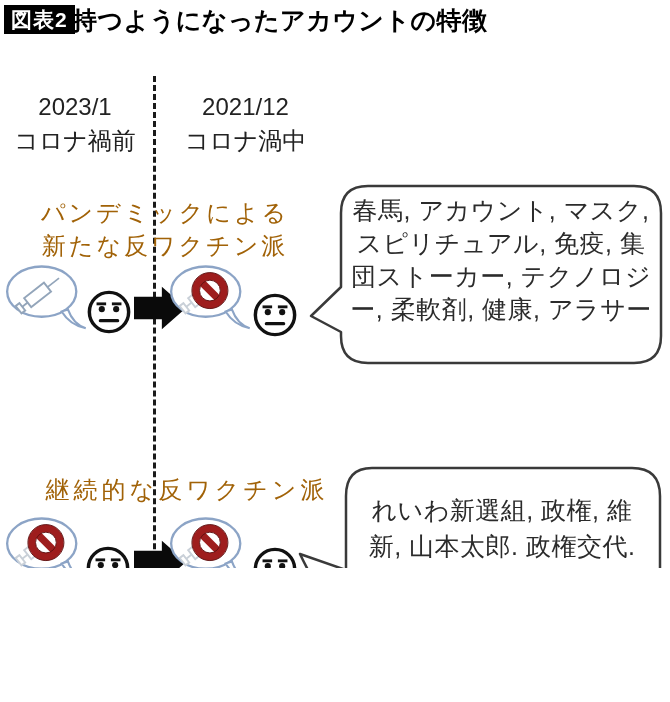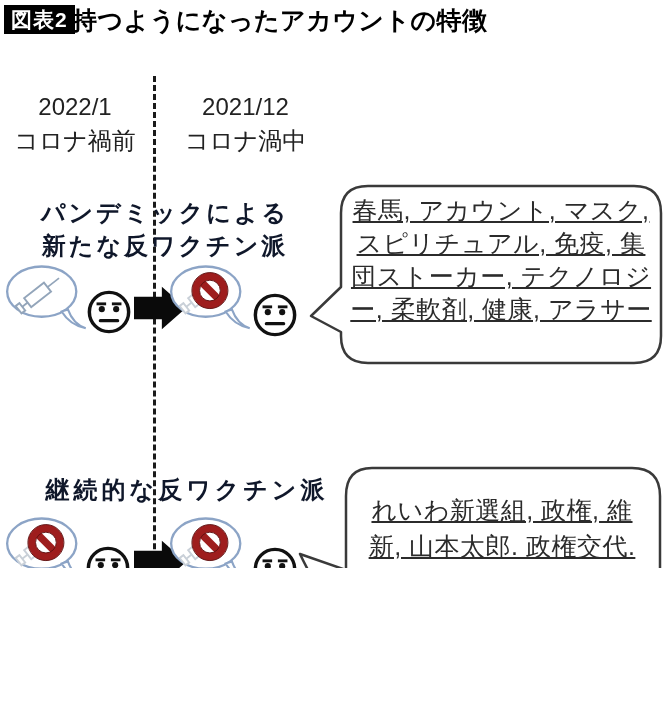--- a/index.html
+++ b/index.html
@@ -15,31 +15,31 @@
   }
   .title{left:66px;top:4px;width:600px;font-weight:bold;font-size:25px;line-height:32px;color:#000;letter-spacing:0.5px;}
   .title .l2{padding-left:6px;}
   
   .divider{left:153px;top:76px;height:626px;width:0;border-left:3px dashed #1a1a1a;z-index:0;}
   
   .tl{top:90px;text-align:center;font-size:24px;line-height:34px;color:#222;}
   .tl-before{left:0;width:150px;}
   .tl-during{left:168px;width:155px;}
   
-  .sec-h{text-align:center;font-size:24px;line-height:33px;color:#0f172a;letter-spacing:3px;font-weight:bold;}
+  .sec-h{text-align:center;font-size:24px;line-height:33px;color:#a16207;letter-spacing:3px;}
   .sec1-h{left:20px;top:196px;width:290px;}
   .sec2-h{left:0px;top:473px;width:310px;letter-spacing:4px;padding-left:32px;}
   
   .icon{z-index:2;}
   svg{display:block;}
   .syr-normal{color:#93a5ba;}
   .syr-faint{color:#c9d0d8;}
   
   .kw-text{
-    z-index:3;text-align:center;font-size:25px;line-height:33px;color:#2b2b2b;letter-spacing:0.5px;text-decoration:underline;
+    z-index:3;text-align:center;font-size:25px;line-height:33px;color:#2b2b2b;letter-spacing:0.5px;
   }
   .kw1{left:350px;top:194px;width:302px;}
   .kw2{left:356px;top:492px;width:292px;line-height:36px;}
 </style>
 </head>
 <body>
 
 <div id="stage">
 
   <svg width="0" height="0" style="position:absolute" aria-hidden="true">
@@ -75,21 +75,21 @@
   </svg>
 
   <div class="abs badge">図表2</div>
   <div class="abs title">
     <div class="l2">持つようになったアカウントの特徴</div>
   </div>
 
   <div class="abs divider"></div>
 
   <div class="abs tl tl-before">
-    <div>2022/1</div>
+    <div>2023/1</div>
     <div>コロナ禍前</div>
   </div>
   <div class="abs tl tl-during">
     <div>2021/12</div>
     <div>コロナ渦中</div>
   </div>
 
   <div class="abs sec-h sec1-h">
     <div>パンデミックによる</div>
     <div>新たな反ワクチン派</div>

